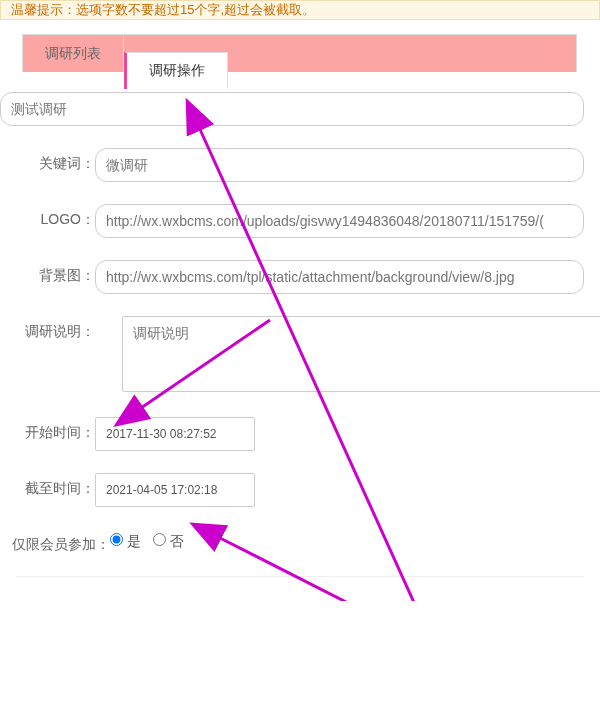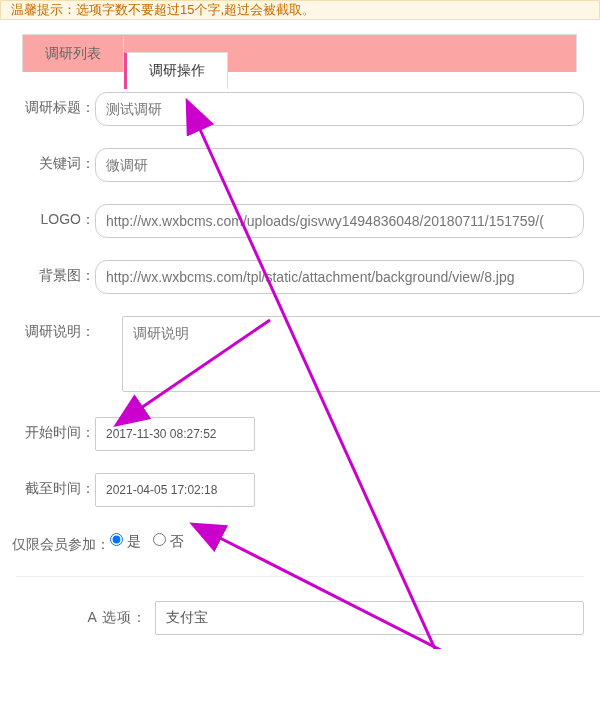--- a/index.html
+++ b/index.html
@@ -32,21 +32,20 @@
 <div class="tip-bar">温馨提示：选项字数不要超过15个字,超过会被截取。</div>
 
 <div class="tabs">
   <div class="tab inactive">调研列表</div>
   <div class="tab active">调研操作</div>
 </div>
 
 <div class="form">
 
   <div class="row">
-    <div class="lbl">调研标题：</div>
     <div class="ctrl"><input class="inp" placeholder="测试调研" style=""></div>
   </div>
 
   <div class="row">
     <div class="lbl">关键词：</div>
     <div class="ctrl"><input class="inp" placeholder="微调研" style=""></div>
   </div>
 
   <div class="row">
     <div class="lbl">LOGO：</div>
@@ -77,24 +76,20 @@
     <div class="lbl" style="width:110px">仅限会员参加：</div>
     <div class="ctrl radio-wrap">
       <label><input type="radio" name="m" checked="" style=""> <span>是</span></label>
       <label><input type="radio" name="m" style=""> <span>否</span></label>
     </div>
   </div>
 
   <div class="sep"></div>
 
 
-  <div class="opt-row">
-    <div class="opt-lbl">A  选项：</div>
-    <input class="opt-inp" value="支付宝" style="">
-  </div>
 
 </div>
 
 <svg class="arrows" width="600" height="710">
   <defs>
     <marker id="ah" markerWidth="12" markerHeight="12" refX="2" refY="5" orient="auto">
       <path d="M0,0 L0,10 L12,5 z" fill="#cc00cc"></path>
     </marker>
   </defs>
   <line x1="440" y1="660" x2="198" y2="125" stroke="#cc00cc" stroke-width="3" marker-end="url(#ah)"></line>

